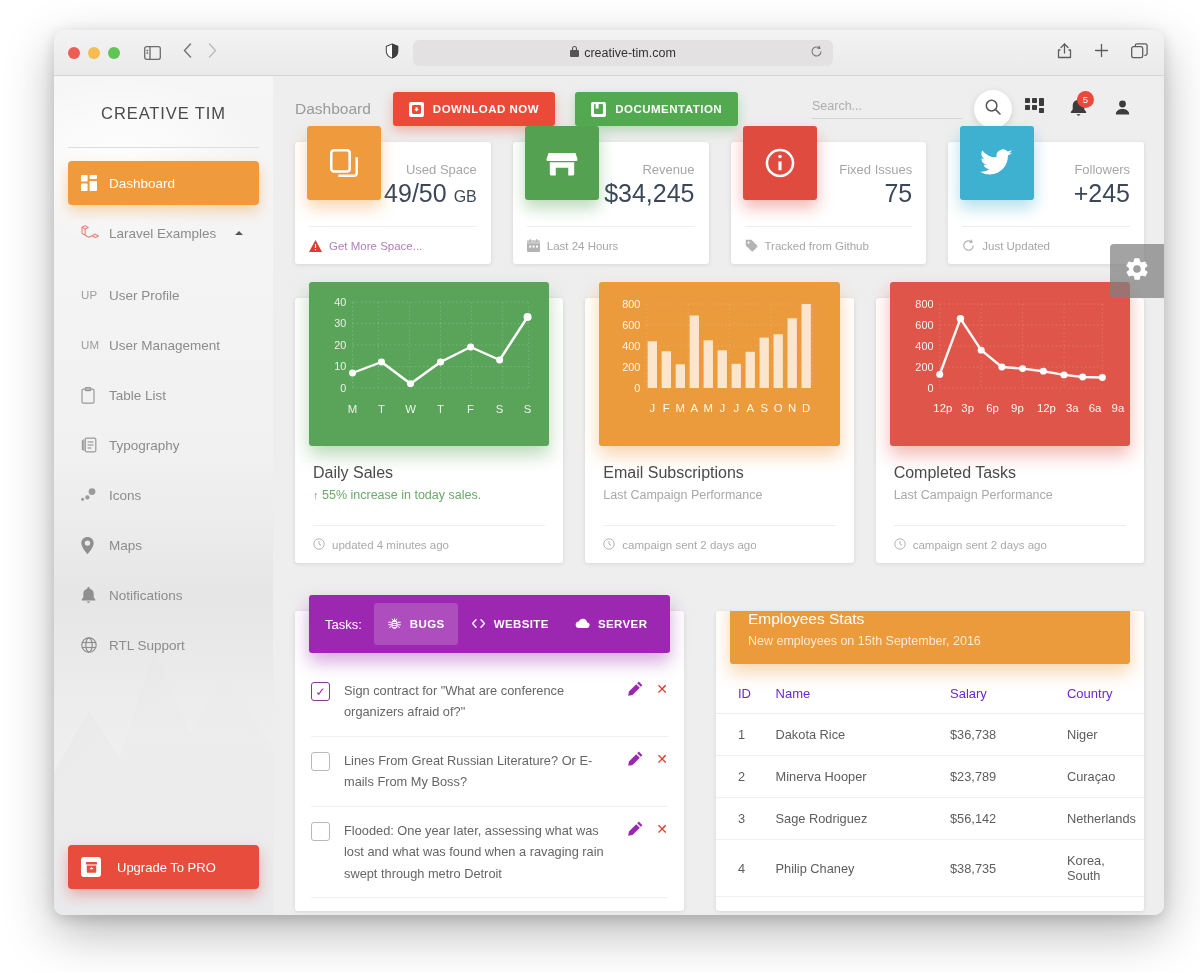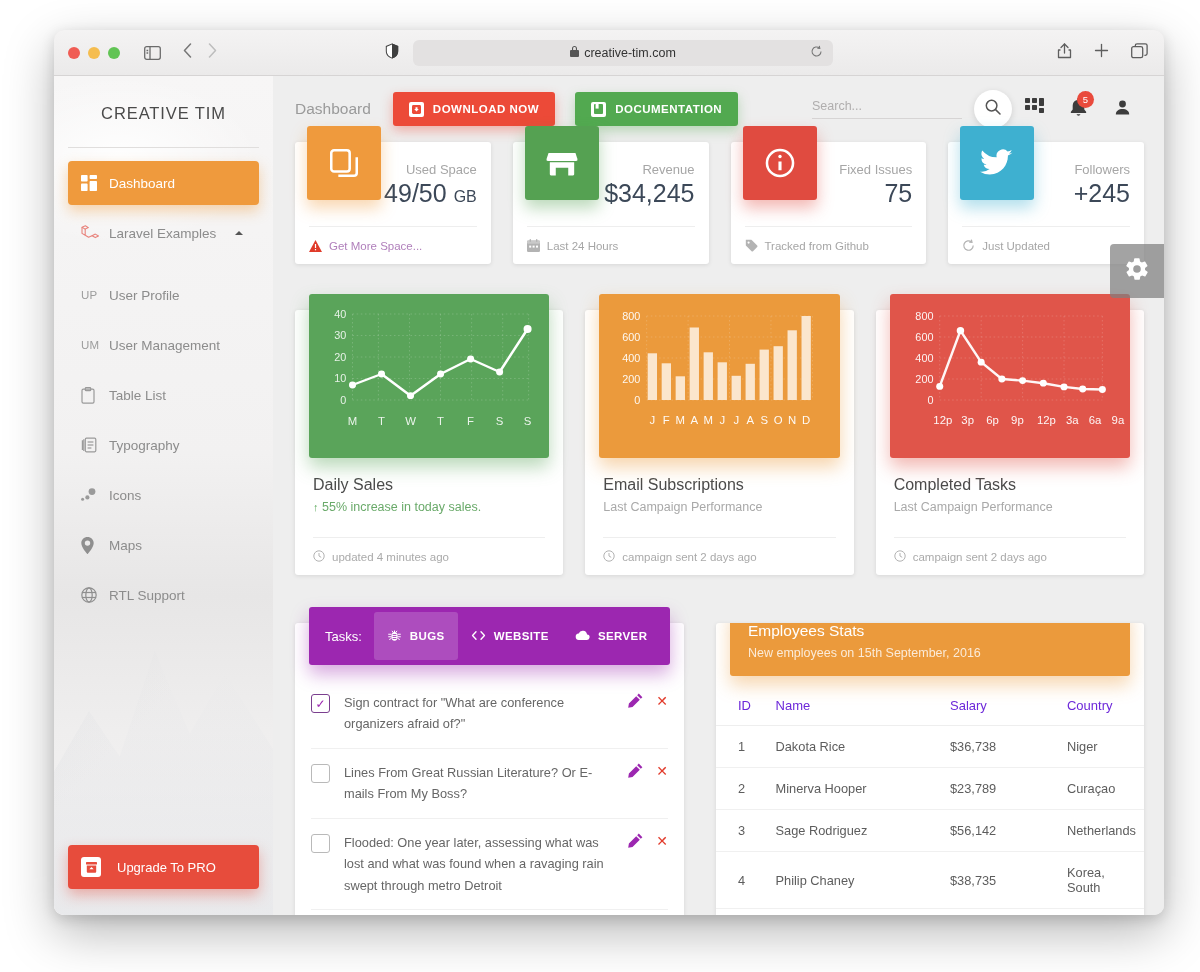--- a/index.html
+++ b/index.html
@@ -276,21 +276,21 @@
     right: 0; top: 168px;
     width: 54px; height: 54px;
     background: rgba(128,128,128,0.72);
     border-radius: 4px 0 0 4px;
     display: flex; align-items: center; justify-content: center;
     color: #fff;
     z-index: 20;
   }
 
   
-  .charts-row { display: flex; gap: 22px; margin-top: 46px; }
+  .charts-row { display: flex; gap: 22px; margin-top: 34px; }
   .chart-card { flex: 1; padding-top: 0; position: relative; height: 265px; }
   .chart-box {
     height: 164px;
     margin: -16px 14px 0;
     border-radius: 3px;
     position: relative;
     overflow: hidden;
   }
   .chart-box.green { background: #5aa45a; box-shadow: 0 9px 18px rgba(90,164,90,0.42); }
   .chart-box.orange { background: #eb9a3c; box-shadow: 0 9px 18px rgba(235,154,60,0.42); }
@@ -318,21 +318,21 @@
     background: #9c27b0;
     border-radius: 3px;
     box-shadow: 0 9px 18px rgba(156,39,176,0.40);
     display: flex; align-items: center;
     padding: 0 16px;
     color: #fff;
   }
   .tasks-label { font-size: 13px; margin-right: 12px; }
   .tab-pill {
     display: flex; align-items: center; gap: 8px;
-    height: 48px; padding: 0 13px;
+    height: 42px; padding: 0 13px;
     border-radius: 3px;
     font-size: 11.5px; font-weight: bold; letter-spacing: 0.4px;
   }
   .tab-pill.active { background: rgba(255,255,255,0.18); }
   .tab-pill svg { width: 15px; height: 15px; }
 
   .task-list { padding: 14px 16px 0; }
   .task-row {
     display: flex; align-items: flex-start;
     gap: 14px;
@@ -542,20 +542,29 @@
 
           <div class="nav-item">
             <span class="ico">
               <svg width="13" height="17" viewBox="0 0 13 17" fill="#8f8f8f">
                   <path d="M6.5 0C3 0 0.3 2.7 0.3 6.1c0 4.4 5.5 10.4 5.7 10.7a.7.7 0 001 0c.2-.3 5.7-6.3 5.7-10.7C12.7 2.7 10 0 6.5 0zm0 8.8a2.7 2.7 0 110-5.4 2.7 2.7 0 010 5.4z"></path>
                 </svg>
             </span>
             <span>Maps</span>
           </div>
 
+          <div class="nav-item">
+            <span class="ico">
+              <svg width="15" height="17" viewBox="0 0 15 17" fill="#8f8f8f">
+                  <path d="M7.5 0a1.2 1.2 0 00-1.2 1.2v.6A5.3 5.3 0 002.3 7v3.3L0.7 12.4a.7.7 0 00.6 1.1h12.4a.7.7 0 00.6-1.1l-1.6-2.1V7a5.3 5.3 0 00-4-5.2v-.6A1.2 1.2 0 007.5 0z"></path>
+                  <path d="M5.7 14.6a1.9 1.9 0 003.6 0z"></path>
+                </svg>
+            </span>
+            <span>Notifications</span>
+          </div>
 
           <div class="nav-item">
             <span class="ico">
               <svg width="16" height="16" viewBox="0 0 16 16" fill="none" stroke="#8f8f8f" stroke-width="1.2">
                   <circle cx="8" cy="8" r="7.2"></circle>
                   <ellipse cx="8" cy="8" rx="3.2" ry="7.2"></ellipse>
                   <line x1="0.9" y1="5.5" x2="15.1" y2="5.5"></line>
                   <line x1="0.9" y1="10.5" x2="15.1" y2="10.5"></line>
                 </svg>
             </span>

